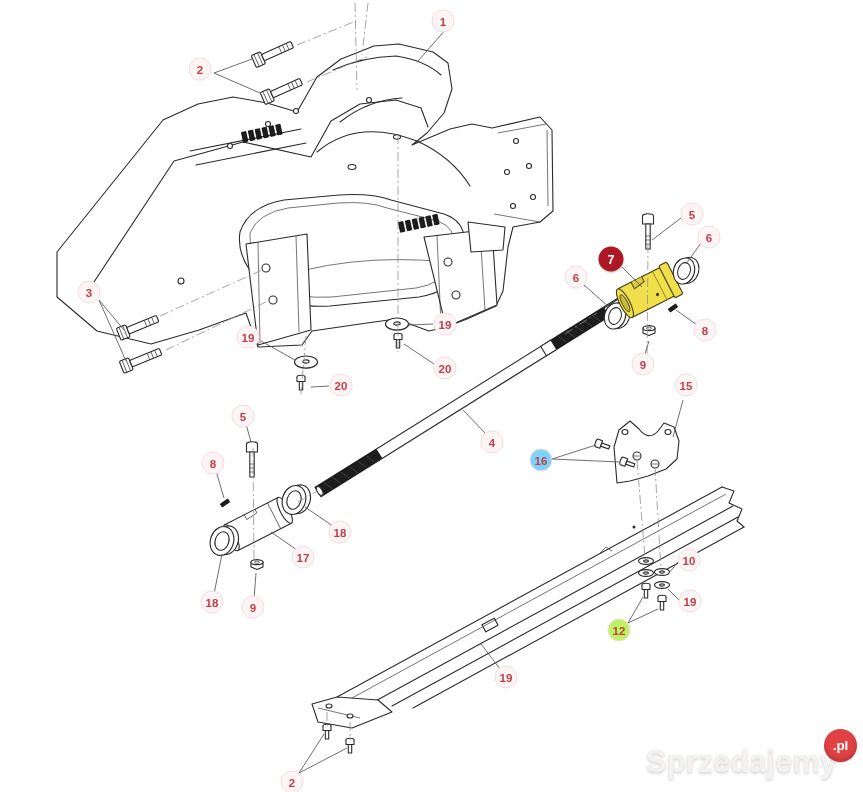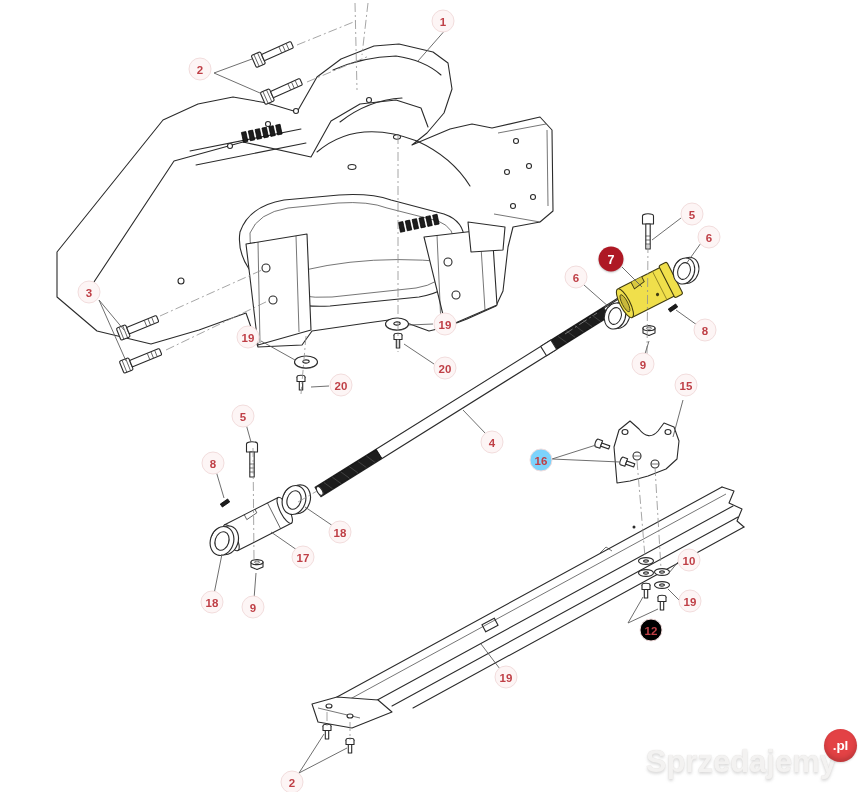--- a/index.html
+++ b/index.html
@@ -335,21 +335,21 @@
       <div class="callout normal" style="left: 686px; top: 385px; background: rgb(253, 245, 245); color: rgb(191, 63, 70); border-color: rgb(242, 221, 221);">15</div>
       <div class="callout normal" style="left: 541px; top: 460px; background: #7dd3fc; color: rgb(191, 63, 70); border-color: rgb(242, 221, 221);">16</div>
       <div class="callout normal" style="left: 243px; top: 416px; background: rgb(253, 245, 245); color: rgb(191, 63, 70); border-color: rgb(242, 221, 221);">5</div>
       <div class="callout normal" style="left: 213px; top: 463px; background: rgb(253, 245, 245); color: rgb(191, 63, 70); border-color: rgb(242, 221, 221);">8</div>
       <div class="callout normal" style="left: 340px; top: 532px; background: rgb(253, 245, 245); color: rgb(191, 63, 70); border-color: rgb(242, 221, 221);">18</div>
       <div class="callout normal" style="left: 303px; top: 557px; background: rgb(253, 245, 245); color: rgb(191, 63, 70); border-color: rgb(242, 221, 221);">17</div>
       <div class="callout normal" style="left: 212px; top: 602px; background: rgb(253, 245, 245); color: rgb(191, 63, 70); border-color: rgb(242, 221, 221);">18</div>
       <div class="callout normal" style="left: 253px; top: 607px; background: rgb(253, 245, 245); color: rgb(191, 63, 70); border-color: rgb(242, 221, 221);">9</div>
       <div class="callout normal" style="left: 689px; top: 560px; background: rgb(253, 245, 245); color: rgb(191, 63, 70); border-color: rgb(242, 221, 221);">10</div>
       <div class="callout normal" style="left: 690px; top: 601px; background: rgb(253, 245, 245); color: rgb(191, 63, 70); border-color: rgb(242, 221, 221);">19</div>
-      <div class="callout normal" style="left: 651px; top: 630px; background: #000000; color: rgb(191, 63, 70); border-color: rgb(242, 221, 221);">12</div>
+      <div class="callout normal" style="left: 619px; top: 630px; background: #bef264; color: rgb(191, 63, 70); border-color: rgb(242, 221, 221);">12</div>
       <div class="callout normal" style="left: 506px; top: 677px; background: rgb(253, 245, 245); color: rgb(191, 63, 70); border-color: rgb(242, 221, 221);">19</div>
       <div class="callout normal" style="left: 292px; top: 782px; background: rgb(253, 245, 245); color: rgb(191, 63, 70); border-color: rgb(242, 221, 221);">2</div>
     </div>
 
 <div class="watermark">
   <span class="wm-text" style="color: rgb(243, 242, 241);">Sprzedajemy</span>
   <span class="wm-badge" style="background: rgb(227, 66, 69);">.pl</span>
 </div>
 
 </div>

